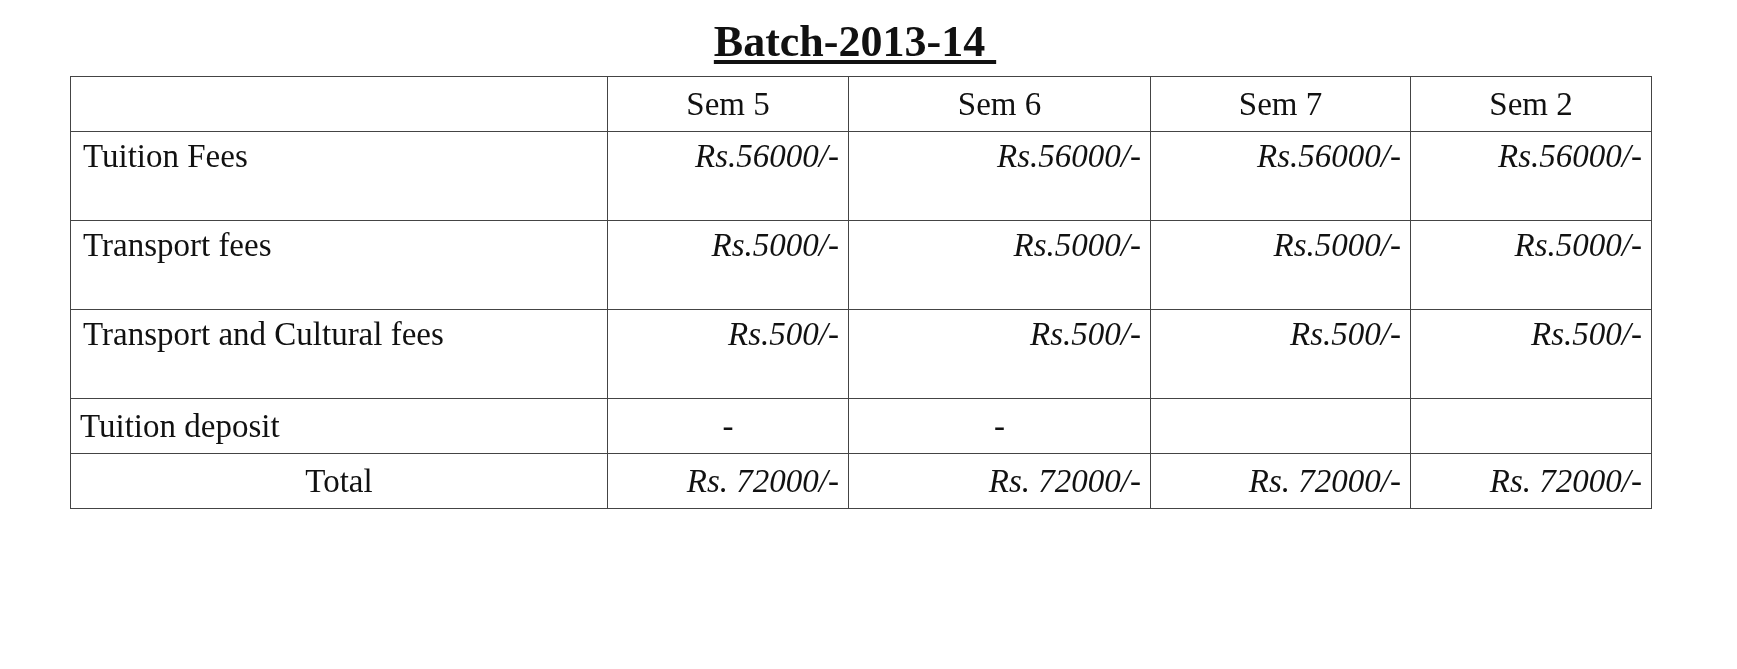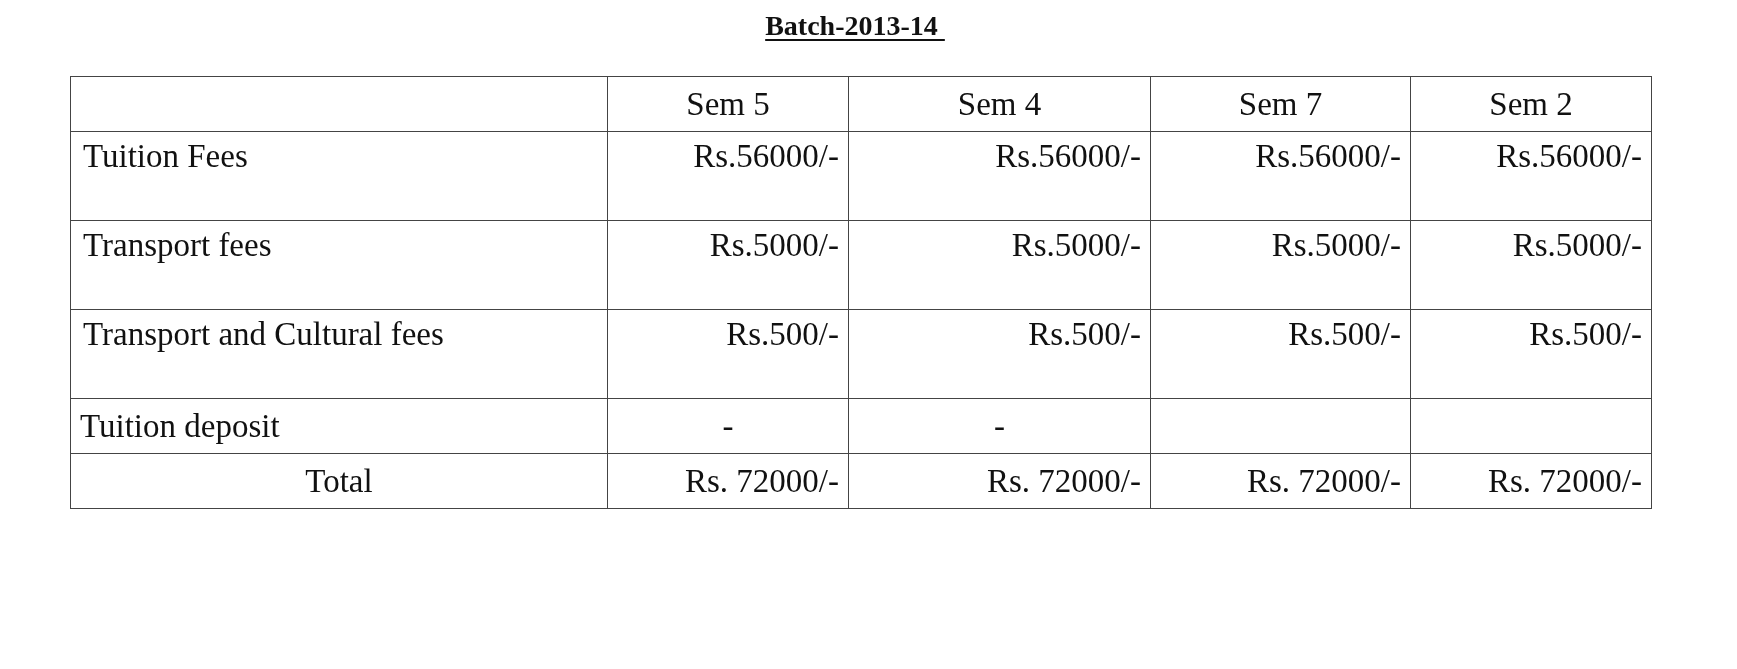--- a/index.html
+++ b/index.html
@@ -1,26 +1,26 @@
 <!DOCTYPE html>
 <html><head>
 <meta charset="utf-8">
 <style>
   html, body { margin:0; padding:0; background:#ffffff; }
   body { width:1737px; height:669px; position:relative; overflow:hidden;
          font-family:"Liberation Serif","DejaVu Serif",serif; color:#111; }
-  .title { position:absolute; top:10px; left:0; width:1710px; text-align:center;
-           font-weight:bold; font-size:28px; }
+  .title { position:absolute; top:16px; left:0; width:1710px; text-align:center;
+           font-weight:bold; font-size:44px; }
   .title span { text-decoration:underline; text-underline-offset:4px; white-space:pre; }
   table { position:absolute; top:76px; left:70px; border-collapse:collapse;
           font-size:33px; }
   td, th { border:1.5px solid #444; padding:0 9px; vertical-align:top; font-weight:normal;margin-top:30px; }
   th { height:54px; vertical-align:middle; text-align:center; }
   td.label { text-align:left; }
-  td.amt { text-align:right; }
+  td.amt { text-align:right;font-style:italic; }
   tr.fee td { height:82px; padding-top:6px;padding-left:12px; }
   tr.caution td { height:54px; vertical-align:middle; }
   tr.caution td.amt { text-align:center; }
   tr.total td { height:54px; vertical-align:middle; }
   tr.total td.label { text-align:center; }
   col.c0 { width:537px; } col.c1 { width:241px; } col.c2 { width:302px; }
   col.c3 { width:260px; } col.c4 { width:241px; }
 </style>
 </head>
 <body>
@@ -34,21 +34,21 @@
       <col class="c0">
       <col class="c1">
       <col class="c2">
       <col class="c3">
       <col class="c4">
     </colgroup>
   <tbody>
       <tr>
     <th></th>
     <th>Sem 5</th>
-    <th>Sem 4</th>
+    <th>Sem 6</th>
     <th>Sem 7</th>
     <th>Sem 2</th>
   </tr>
   <tr class="fee">
     <td class="label">Tuition Fees</td>
     <td class="amt">Rs.56000/-</td>
     <td class="amt">Rs.56000/-</td>
     <td class="amt">Rs.56000/-</td>
     <td class="amt">Rs.56000/-</td>
   </tr>

